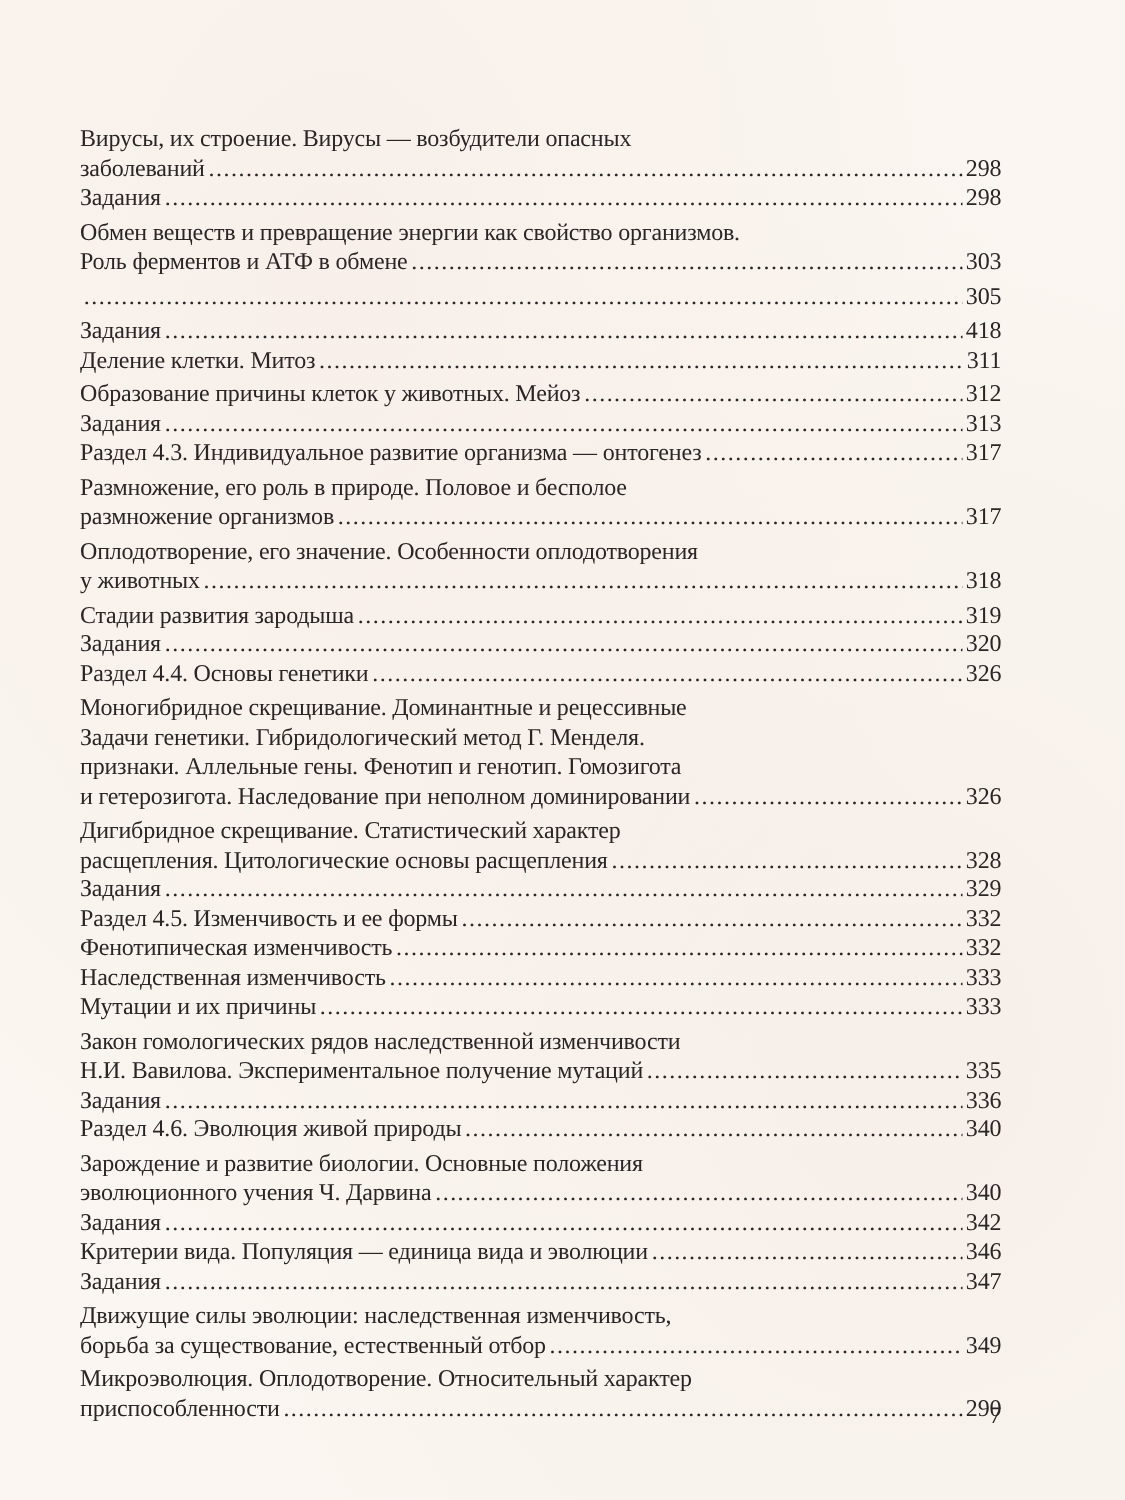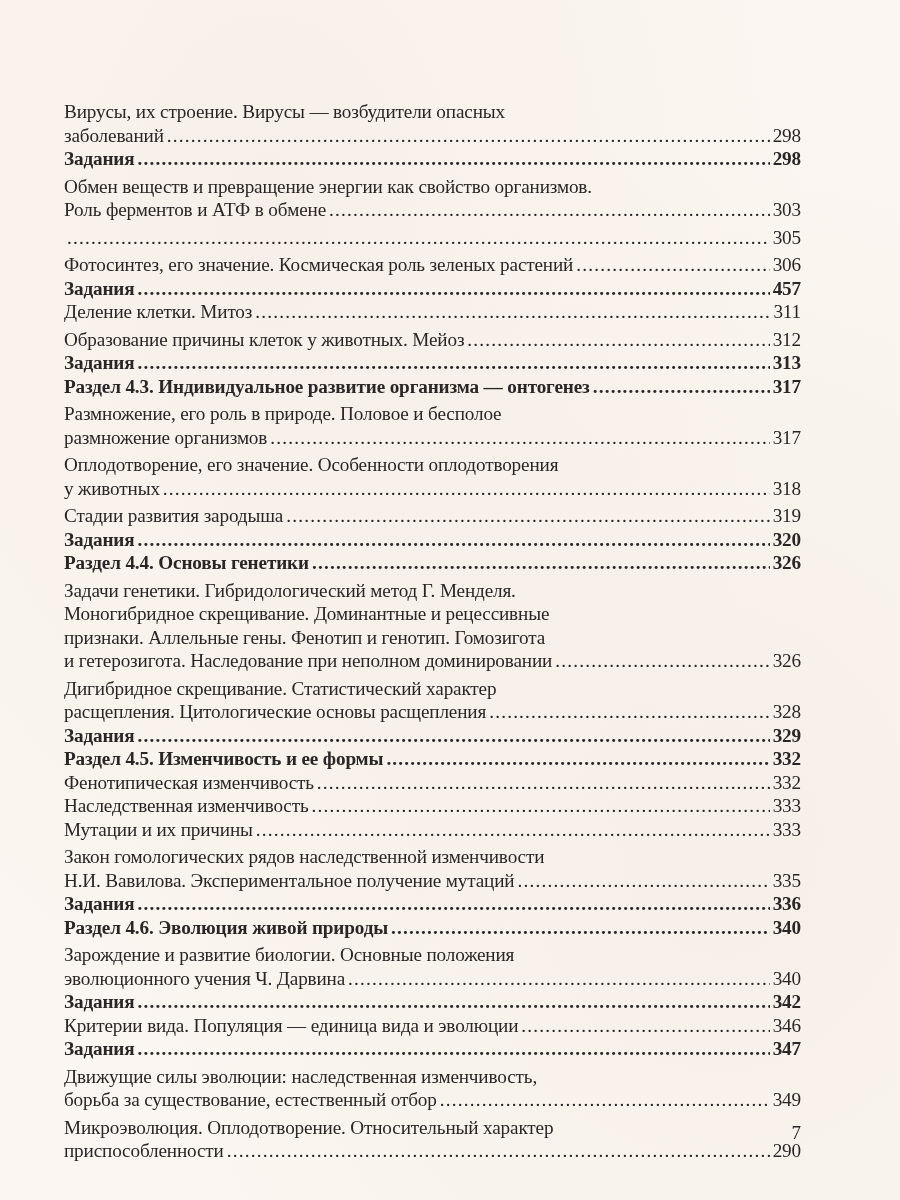--- a/index.html
+++ b/index.html
@@ -38,21 +38,21 @@
   .line .dots {
     flex: 1 1 auto;
     overflow: hidden;
     margin: 0 3px;
     letter-spacing: 1.2px;
   }
   .line .dots::before {
     content: "........................................................................................................................................................................................................";
   }
   .line .pg { flex: 0 0 auto; text-align: right; }
-  .bold { font-weight: bold; }
+  .bold { font-weight: normal; }
   .page-number {
     position: absolute;
     left: 780px; top: 1122px;
     width: 21px; text-align: right;
     font-size: 19px;
   }
 </style>
 </head>
 <body>
 
@@ -85,32 +85,25 @@
         <span class="dots"></span>
         <span class="pg">303</span>
       </div>
     </div>
     <div class="entry">
       <div class="line">
         <span class="dots"></span>
         <span class="pg">305</span>
       </div>
     </div>
-    <div class="entry tight">
-      <div class="line">
-        <span class="txt">Фотосинтез, его значение. Космическая роль зеленых растений</span>
-        <span class="dots"></span>
-        <span class="pg">306</span>
-      </div>
-    </div>
-    <div class="entry bold tight">
-      <div class="line">
-        <span class="txt">Задания</span>
-        <span class="dots"></span>
-        <span class="pg">457</span>
+    <div class="entry bold tight">
+      <div class="line">
+        <span class="txt">Задания</span>
+        <span class="dots"></span>
+        <span class="pg">418</span>
       </div>
     </div>
     <div class="entry">
       <div class="line">
         <span class="txt">Деление клетки. Митоз</span>
         <span class="dots"></span>
         <span class="pg">311</span>
       </div>
     </div>
     <div class="entry tight">
@@ -170,24 +163,24 @@
     </div>
     <div class="entry bold">
       <div class="line">
         <span class="txt">Раздел 4.4. Основы генетики</span>
         <span class="dots"></span>
         <span class="pg">326</span>
       </div>
     </div>
     <div class="entry">
       <div class="line">
+        <span class="txt">Моногибридное скрещивание. Доминантные и рецессивные</span>
+      </div>
+      <div class="line">
         <span class="txt">Задачи генетики. Гибридологический метод Г. Менделя.</span>
-      </div>
-      <div class="line">
-        <span class="txt">Моногибридное скрещивание. Доминантные и рецессивные</span>
       </div>
       <div class="line">
         <span class="txt">признаки. Аллельные гены. Фенотип и генотип. Гомозигота</span>
       </div>
       <div class="line">
         <span class="txt">и гетерозигота. Наследование при неполном доминировании</span>
         <span class="dots"></span>
         <span class="pg">326</span>
       </div>
     </div>

